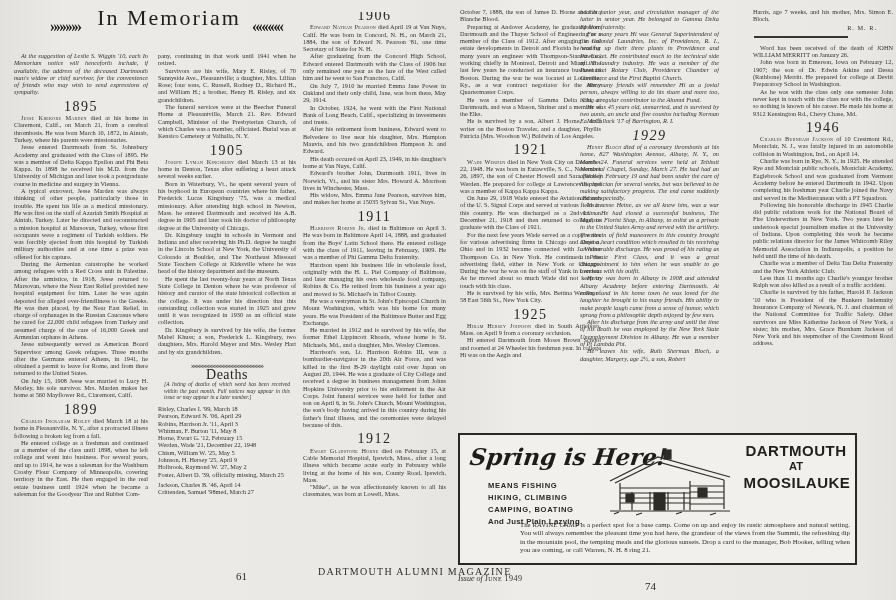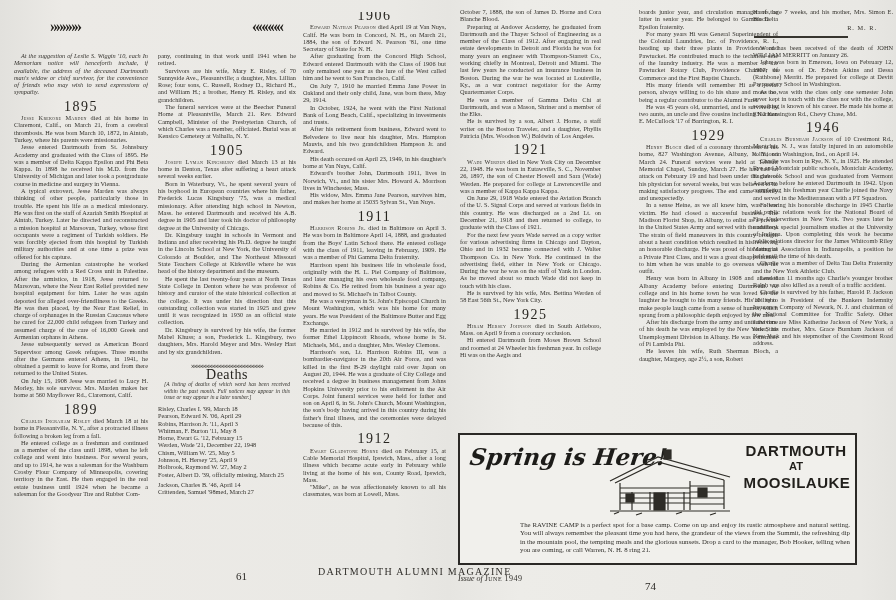--- a/index.html
+++ b/index.html
@@ -8,21 +8,21 @@
     font-family:"Liberation Serif",serif;color:#34322d;}
   .masthead-title{position:absolute;left:86px;top:5px;width:166px;text-align:center;
     font-size:22px;letter-spacing:2px;color:#201e1a;white-space:nowrap;}
   .ornm{position:absolute;top:18px;font-size:16px;font-weight:bold;letter-spacing:-2px;color:#24221e;}
   .orn-l{left:50px;} .orn-r{left:252px;}
   .col{position:absolute;font-size:6.3px;line-height:7.3px;text-align:justify;overflow:hidden;}
   #c1{left:14px;top:52px;width:134px;height:514px;}
   #c2{left:158px;top:52px;width:138px;height:514px;}
   #c3{left:303px;top:12px;width:143px;height:550px;}
   #c4{left:460px;top:8px;width:141px;height:422px;}
-  #c5{left:639px;top:8px;width:139px;height:422px;}
+  #c5{left:580px;top:8px;width:139px;height:422px;font-style:italic;}
   #c6{left:753px;top:8px;width:140px;height:422px;font-family:Liberation Serif, serif;}
   .p{margin:0;text-indent:7px;}
   .nd{text-indent:0;}
   .sc{font-variant:small-caps;letter-spacing:.3px;}
   .intro{font-style:italic;margin:0 0 7px;text-indent:7px;}
   .yr{font-size:14px;font-weight:400;text-align:center;margin:7px 0 4px;letter-spacing:1.5px;color:#26241f;}
   .orn2{text-align:center;font-size:8px;letter-spacing:-1px;margin:7px 0 2px;color:#2c2a26;overflow:hidden;white-space:nowrap;}
   .deaths-h{font-size:14px;font-weight:400;text-align:center;margin:0 0 3px;color:#26241f;letter-spacing:.5px;}
   .deaths-note{font-style:italic;font-size:5.5px;line-height:6.5px;margin:0 6px 4px;}
   .de{margin:0;padding-left:8px;text-indent:-8px;text-align:left;}
@@ -48,20 +48,21 @@
   .ad-title .t2{font-size:11.5px;line-height:15px;}
   .ad-body{position:absolute;left:60px;top:86px;width:330px;font-size:6.8px;line-height:8.3px;text-align:justify;color:#302e2a;}
   .cabin{position:absolute;left:146px;top:13px;}
 </style>
 </head>
 <body>
 
 <div class="sheet">
 
   <div class="ornm orn-l">»»»»»</div>
+  <div class="masthead-title">In Memoriam</div>
   <div class="ornm orn-r">«««««</div>
 
   <div class="col" id="c1">
     <p class="intro">At the suggestion of Leslie S. Wiggin '10, each In Memoriam notice will henceforth include, if available, the address of the deceased Dartmouth man's widow or chief survivor, for the convenience of friends who may wish to send expressions of sympathy.</p>
     <h2 class="yr">1895</h2>
     <p class="p"><span class="sc">Jesse Krekore Marden</span><span> died at his home in Claremont, Calif., on March 21, from a cerebral thrombosis. He was born March 10, 1872, in Aintab, Turkey, where his parents were missionaries.</span></p>
     <p class="p">Jesse entered Dartmouth from St. Johnsbury Academy and graduated with the Class of 1895. He was a member of Delta Kappa Epsilon and Phi Beta Kappa. In 1898 he received his M.D. from the University of Michigan and later took a postgraduate course in medicine and surgery in Vienna.</p>
     <p class="p">A typical extrovert, Jesse Marden was always thinking of other people, particularly those in trouble. He spent his life as a medical missionary. He was first on the staff of Azariah Smith Hospital at Aintab, Turkey. Later he directed and reconstructed a mission hospital at Marsovan, Turkey, whose first occupants were a regiment of Turkish soldiers. He was forcibly ejected from this hospital by Turkish military authorities and at one time a prize was offered for his capture.</p>
     <p class="p">During the Armenian catastrophe he worked among refugees with a Red Cross unit in Palestine. After the armistice, in 1918, Jesse returned to Marsovan, where the Near East Relief provided new hospital equipment for him. Later he was again deported for alleged over-friendliness to the Greeks. He was then placed, by the Near East Relief, in charge of orphanages in the Russian Caucasus where he cared for 22,000 child refugees from Turkey and assumed charge of the care of 16,000 Greek and Armenian orphans in Athens.</p>
     <p class="p">Jesse subsequently served as American Board Supervisor among Greek refugees. Three months after the Germans entered Athens, in 1941, he obtained a permit to leave for Rome, and from there returned to the United States.</p>
@@ -158,20 +159,26 @@
     <p class="p"><span class="sc">Charles Burnham Jackson</span><span> of 10 Crestmont Rd., Montclair, N. J., was fatally injured in an automobile collision in Washington, Ind., on April 14.</span></p>
     <p class="p">Charlie was born in Rye, N. Y., in 1925. He attended Rye and Montclair public schools, Montclair Academy, Eaglebrook School and was graduated from Vermont Academy before he entered Dartmouth in 1942. Upon completing his freshman year Charlie joined the Navy and served in the Mediterranean with a PT Squadron.</p>
     <p class="p">Following his honorable discharge in 1945 Charlie did public relations work for the National Board of Fire Underwriters in New York. Two years later he undertook special journalism studies at the University of Indiana. Upon completing this work he became public relations director for the James Whitcomb Riley Memorial Association in Indianapolis, a position he held until the time of his death.</p>
     <p class="p">Charlie was a member of Delta Tau Delta Fraternity and the New York Athletic Club.</p>
     <p class="p">Less than 11 months ago Charlie's younger brother Ralph was also killed as a result of a traffic accident.</p>
     <p class="p">Charlie is survived by his father, Harold P. Jackson '10 who is President of the Bankers Indemnity Insurance Company of Newark, N. J. and chairman of the National Committee for Traffic Safety. Other survivors are Miss Katherine Jackson of New York, a sister; his mother, Mrs. Grace Burnham Jackson of New York and his stepmother of the Crestmont Road address.</p>
   </div>
 
   <div id="ad">
     <div class="ad-script">Spring is Here!</div>
+    <div class="ad-lines">
+      <div>MEANS FISHING</div>
+      <div>HIKING, CLIMBING</div>
+      <div>CAMPING, BOATING</div>
+      <div class="ad-tag">And Just Plain Lazying.</div>
+    </div>
     <svg class="cabin" width="128" height="70" viewBox="0 0 128 70">
       <g stroke="#2e2c27" stroke-width="1.2" fill="none">
         <path d="M4 33 L52 9 L124 29"></path>
         <path d="M9 35 L52 14 L118 32"></path>
         <rect x="58" y="2" width="7" height="9" fill="#2e2c27"></rect>
         <path d="M14 35 L14 62"></path>
         <path d="M84 33 L84 62"></path>
         <path d="M118 32 L118 61"></path>
         <path d="M14 40 H84 M14 45 H84 M14 50 H84 M14 55 H84"></path>
         <path d="M84 38 H118 M84 44 H118 M84 50 H118 M84 56 H118"></path>

